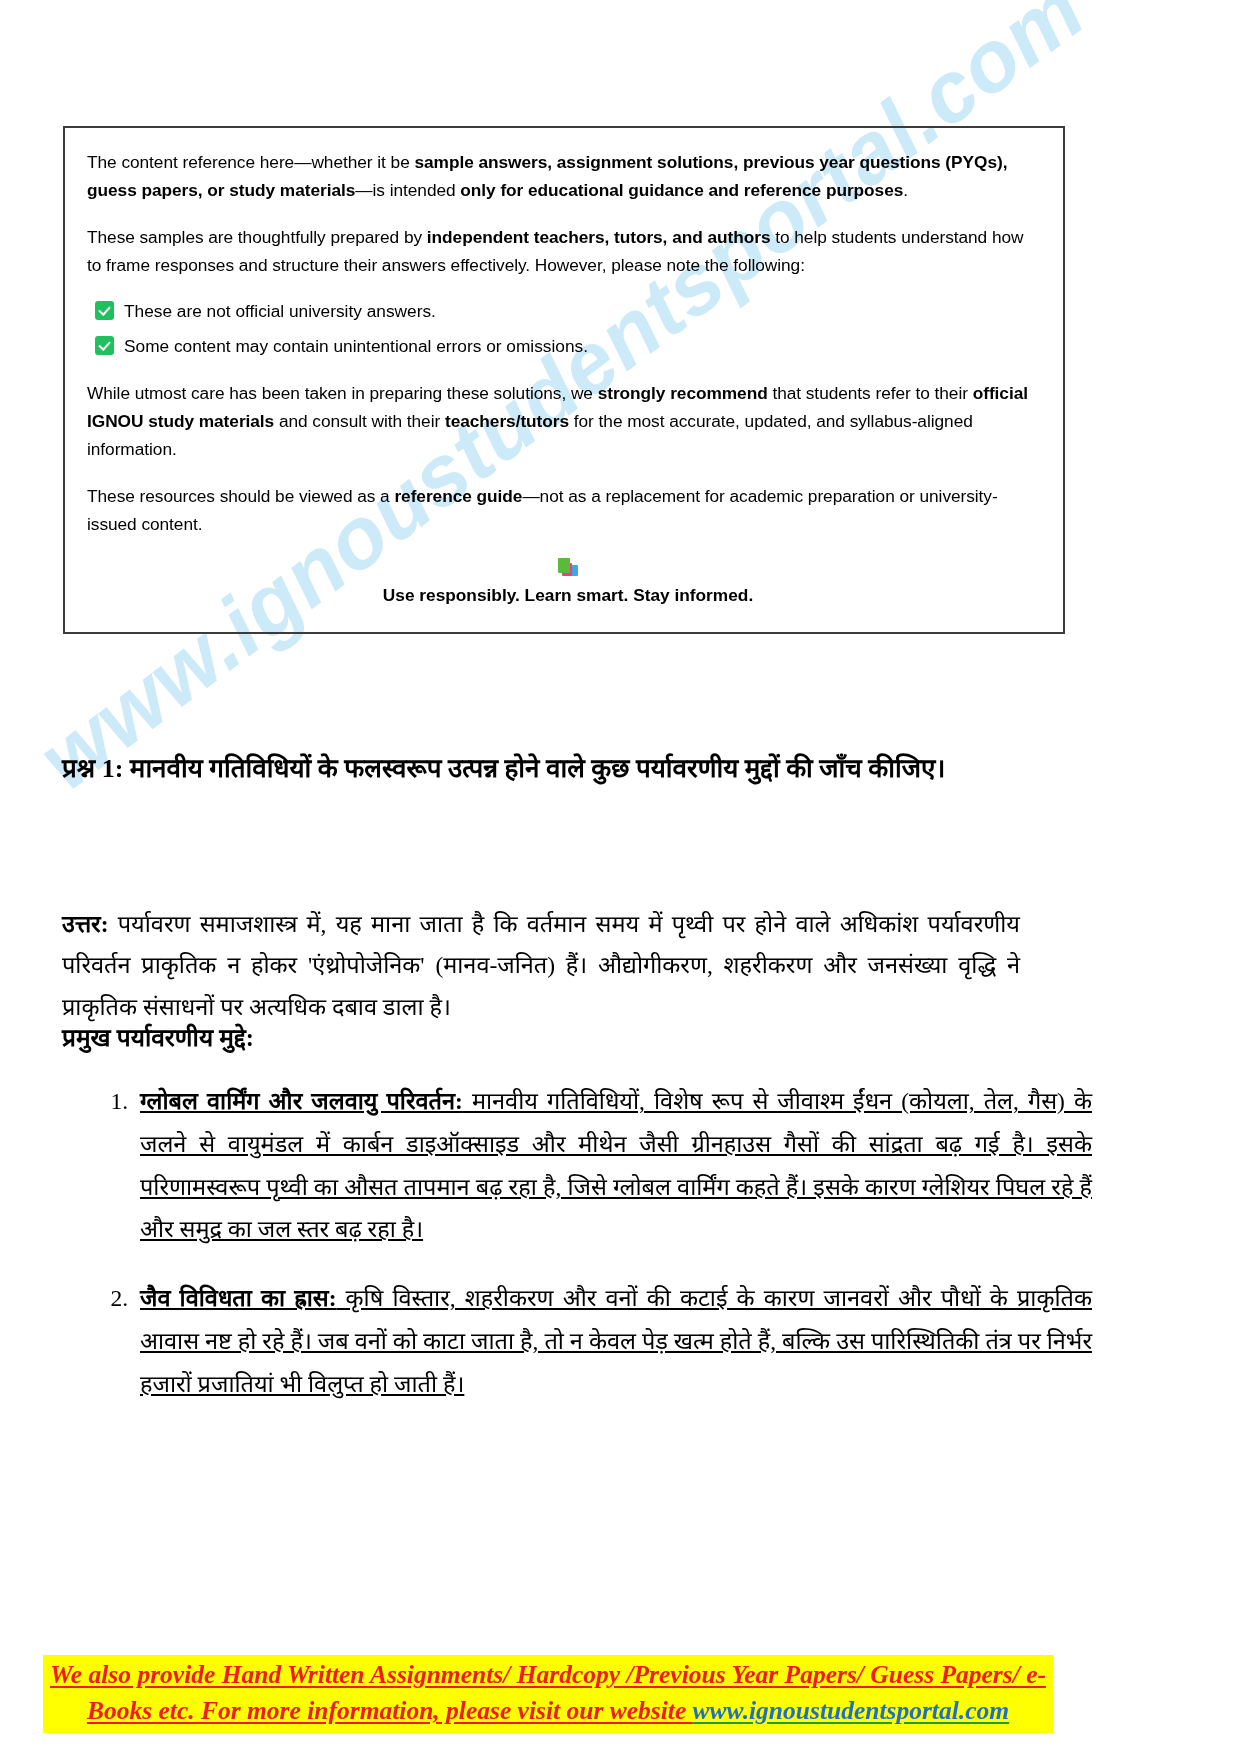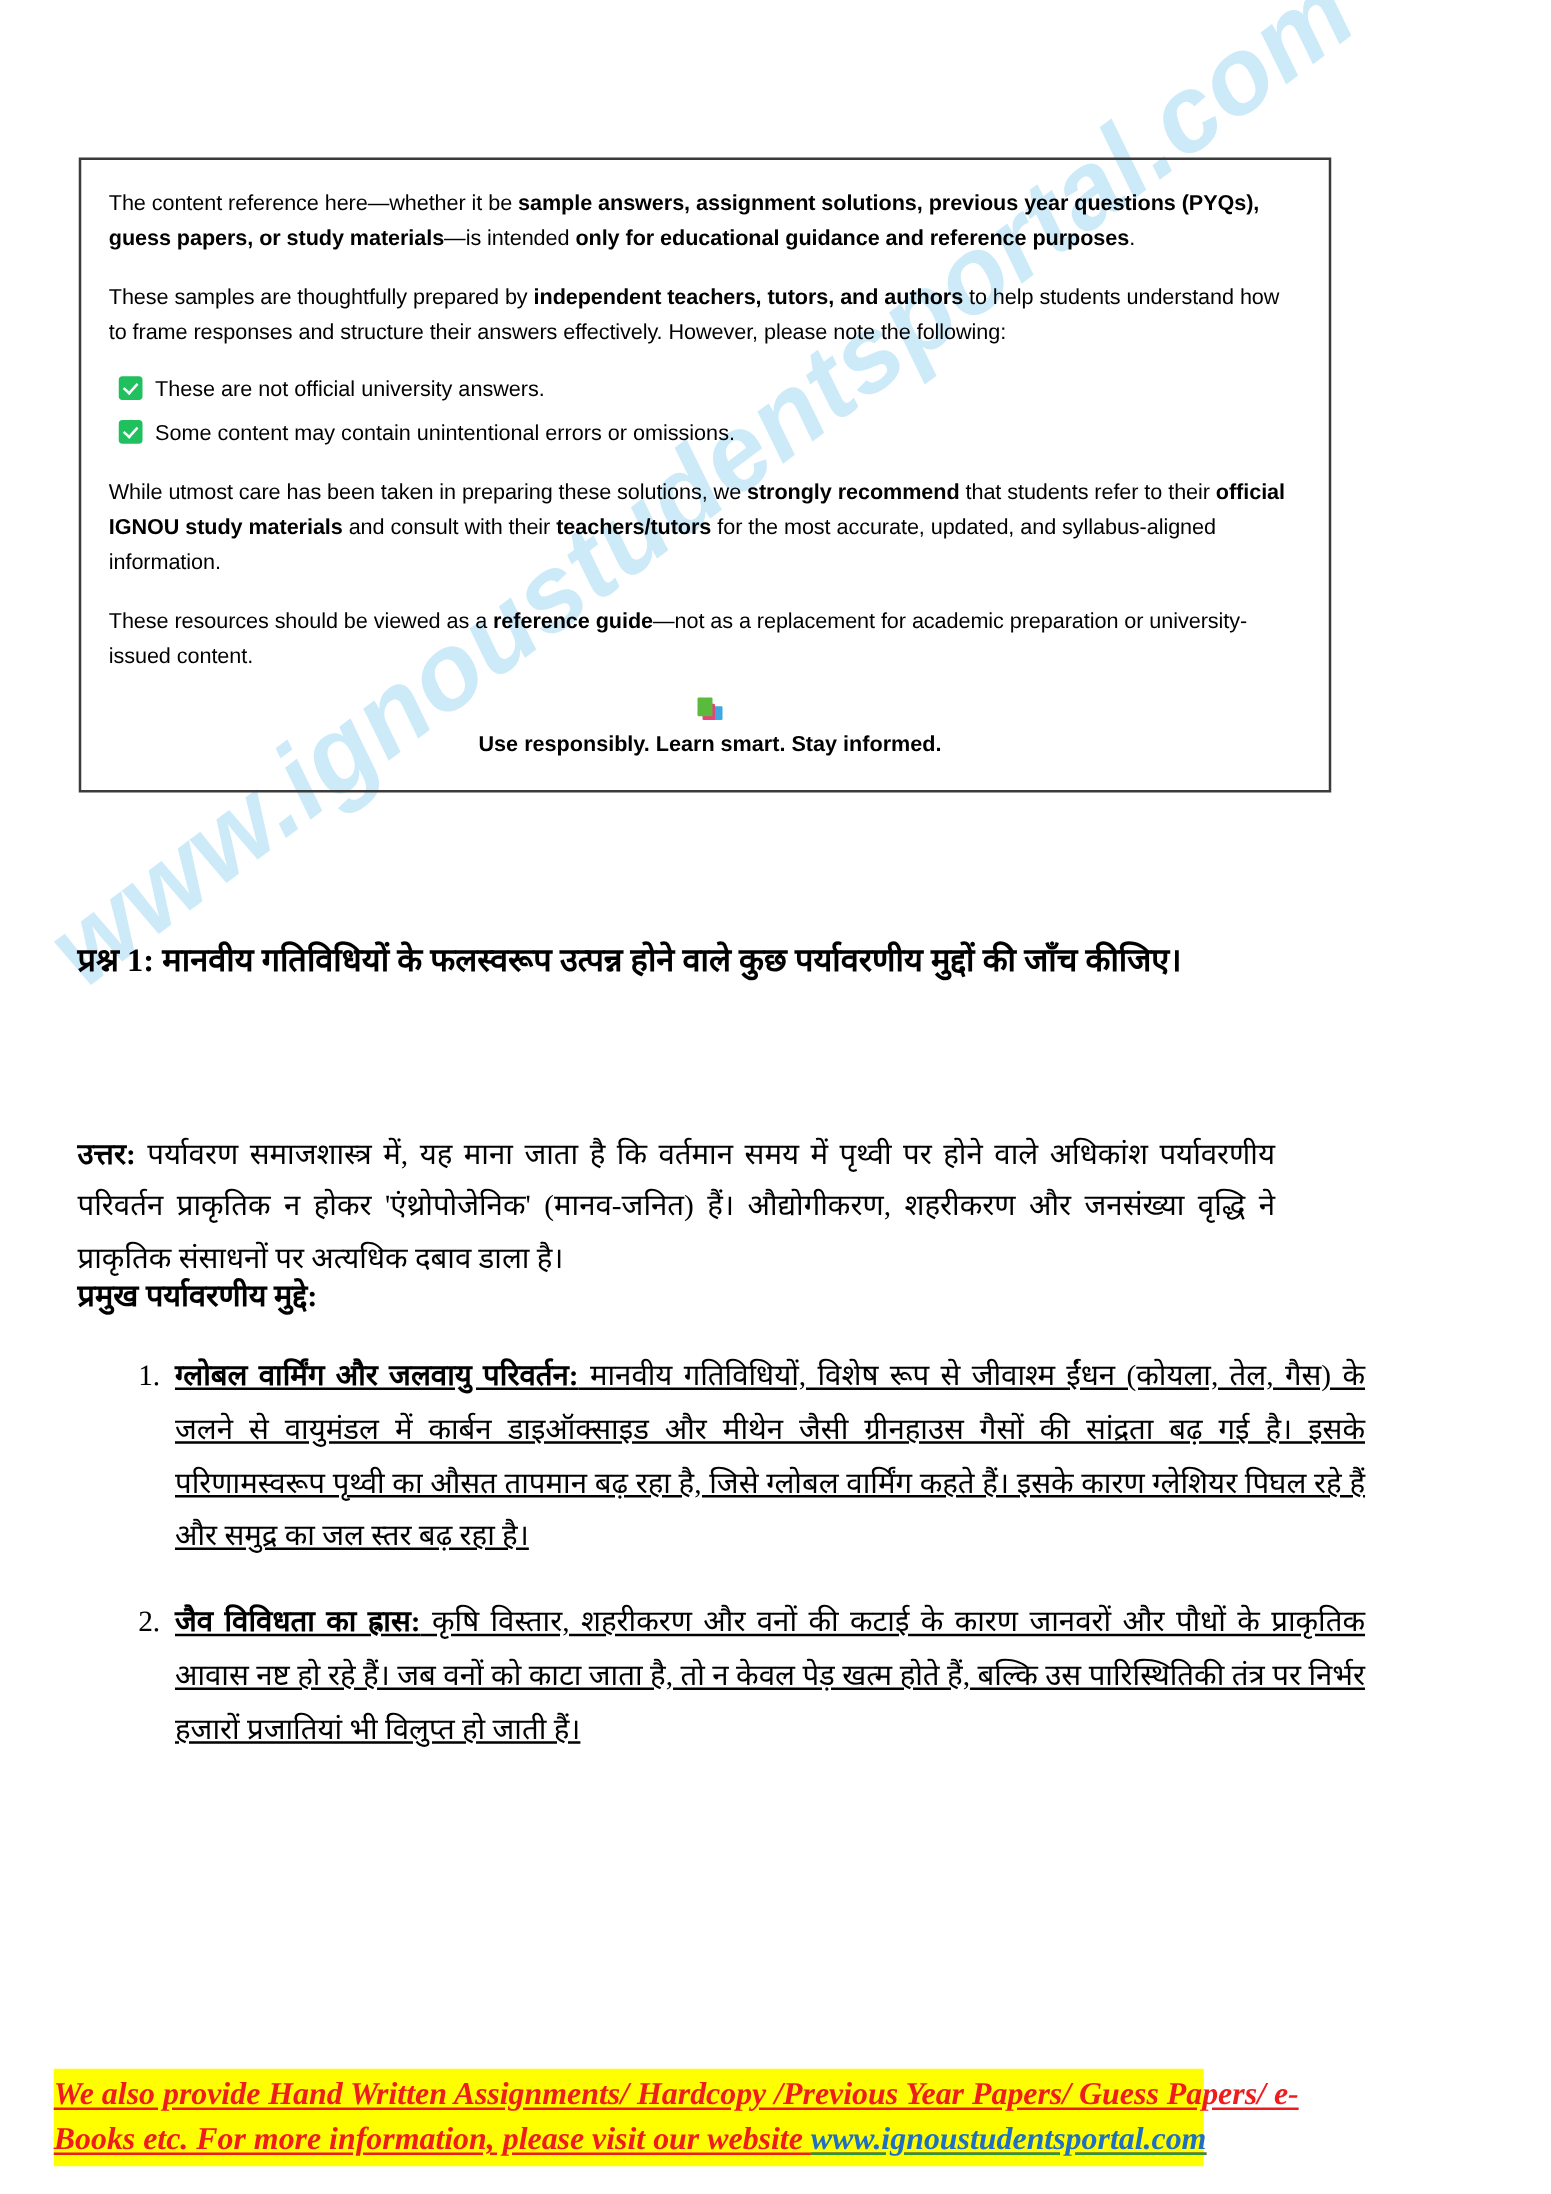--- a/index.html
+++ b/index.html
@@ -201,21 +201,21 @@
     text-align: justify;
     padding-left: 6px;
   }
   .points li b { font-weight: bold; }
 
   
   .footer-banner {
     position: absolute;
     left: 43px;
     top: 1655px;
-    width: 920px;
+    width: 1010px;
     background: #ffff00;
     padding: 2px 0 4px 0;
     text-align: center;
     box-sizing: border-box;
   }
   .footer-line {
     font-family: "Liberation Serif", serif;
     font-style: italic;
     font-weight: bold;
     font-size: 25.5px;

